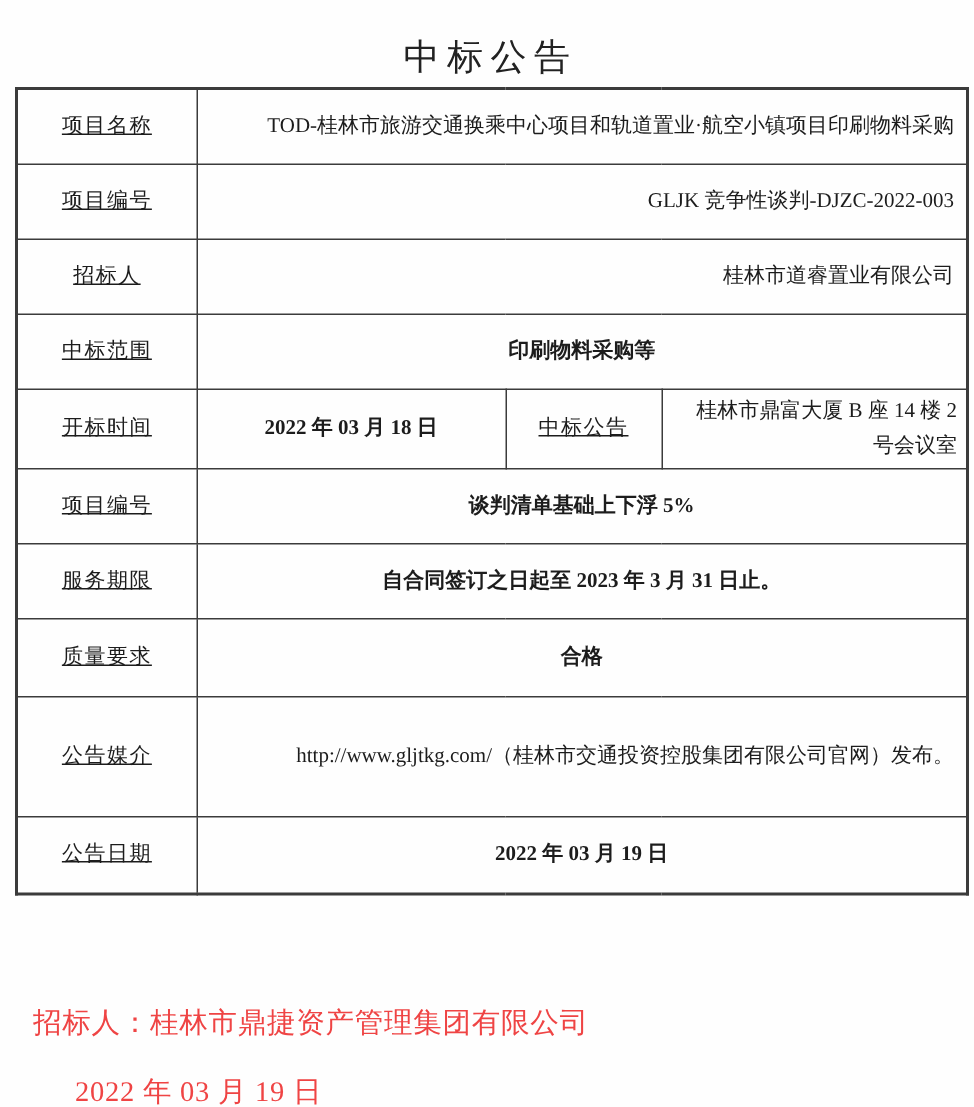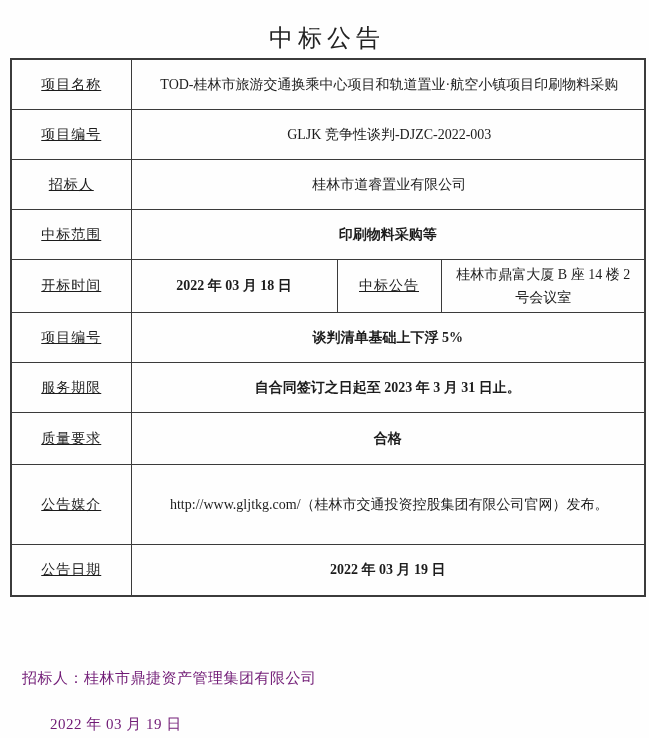--- a/index.html
+++ b/index.html
@@ -40,29 +40,29 @@
     font-size: 14px;
     line-height: 21px;
     padding: 3px 8px;
     vertical-align: middle;
     word-break: break-all;
   }
   tr { height: 50px; }
   tr.h52 { height: 52px; }
   tr.h80 { height: 80px; }
   td.lbl { text-align: center; letter-spacing: 1px; text-decoration: underline; }
-  td.val-left { text-align: center; padding-left: 11px; }
+  td.val-left { text-align: right; padding-left: 11px; }
   td.val-center { text-align: center; font-weight: bold; }
   td.bold { font-weight: 700; }
-  td.loc-val { text-align: center; padding-left: 7px; padding-right: 6px; line-height: 23px; }
+  td.loc-val { text-align: right; padding-left: 7px; padding-right: 6px; line-height: 23px; }
   .footer-line {
     position: absolute;
-    font-size: 15px;
+    font-size: 19px;
     letter-spacing: 0.5px;
-    color: #701a75;
+    color: #ef4444;
     white-space: nowrap;
   }
   .footer-tenderee { left: 22px; top: 669px; }
   .footer-date { left: 50px; top: 715px; }
 </style>
 </head>
 <body>
 
 <div class="page">
 

